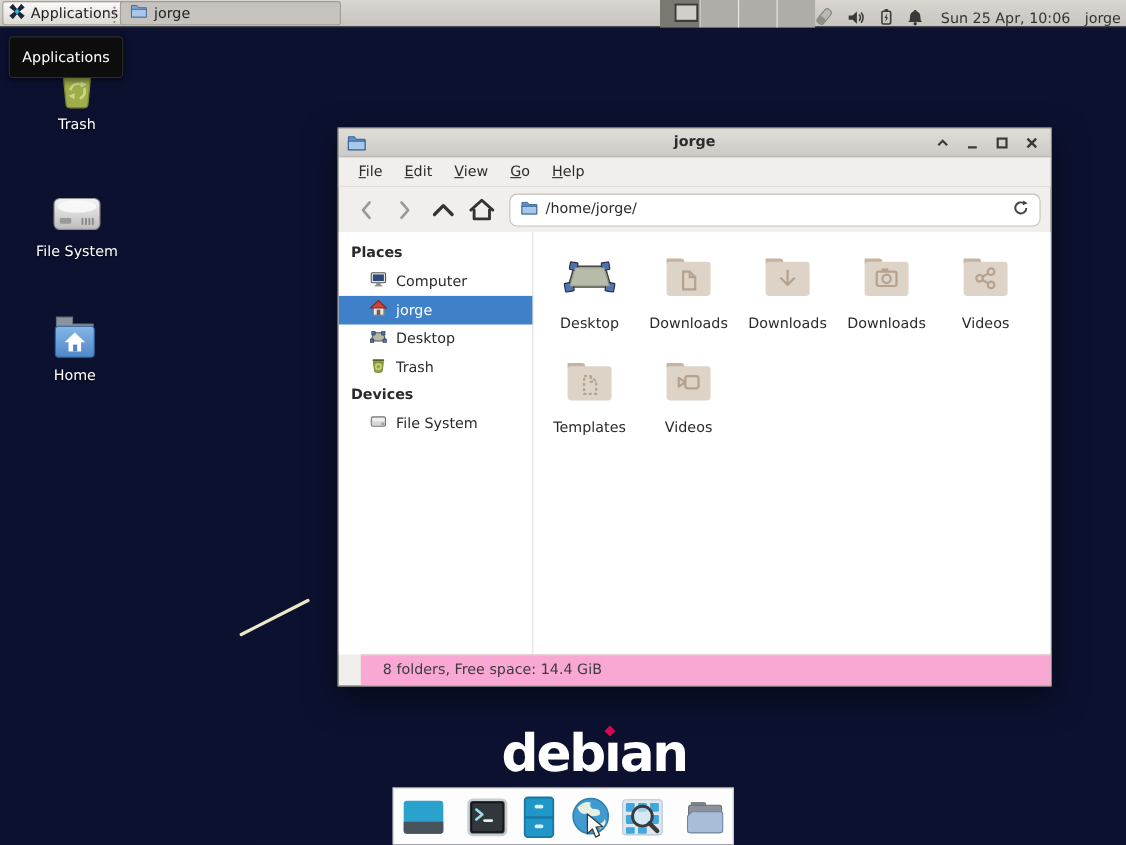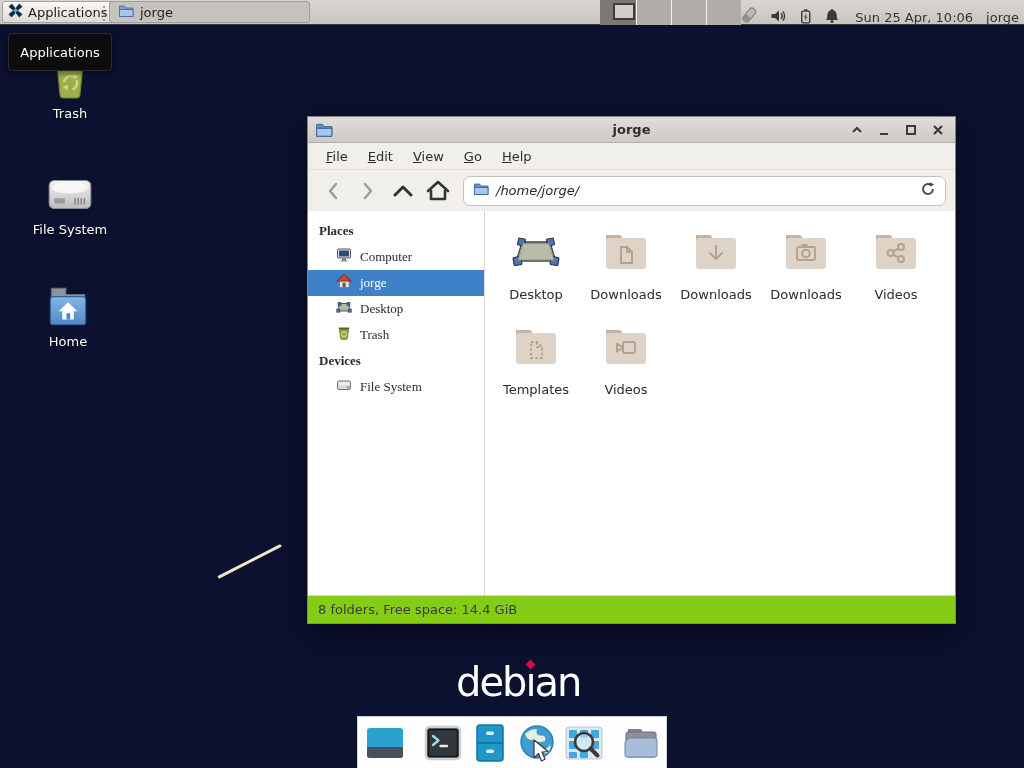--- a/index.html
+++ b/index.html
@@ -36,21 +36,21 @@
   .dicon .ibox { height:52px; display:flex; align-items:center; justify-content:center; }
   .dicon .dlabel { margin-top:2px; text-shadow:0 1px 2px rgba(0,0,0,.9); }
   #dicon-trash { left:20px; top:52px; }
   #dicon-fs { left:20px; top:168px; }
   #dicon-home { left:18px; top:280px; }
 
   #line-artifact { position:absolute; left:218px; top:576px; width:71px; height:3px;
     background:#ece9c4; transform:rotate(-27deg); transform-origin:left center; border-radius:2px; }
 
   
-  #debian-logo { position:absolute; left:456px; top:660px; color:#fff; font-size:40px; font-weight:normal;
+  #debian-logo { position:absolute; left:456px; top:660px; color:#fff; font-size:47px; font-weight:bold;
     letter-spacing:-2px; line-height:1.1; }
   #debian-logo .iwrap { position:relative; display:inline-block; }
   #debian-logo .diamond { position:absolute; left:2px; top:1px; width:7px; height:7px;
     background:#d70a53; transform:rotate(45deg); }
 
   
   #window { position:absolute; left:307px; top:116px; width:649px; height:508px; background:#f1efec;
     border:1px solid #85827c; box-shadow:0 10px 30px rgba(0,0,0,.55); z-index:10; display:flex; flex-direction:column; }
   .titlebar { height:26px; background:linear-gradient(#e1deda,#cdcac5); border-bottom:1px solid #b3b0aa;
     display:flex; align-items:center; position:relative; flex:0 0 auto; }
@@ -61,35 +61,35 @@
 
   .menubar { height:27px; background:#f1efec; border-bottom:1px solid #e2dfda;
     display:flex; align-items:center; padding-left:8px; flex:0 0 auto; }
   .menu-item { padding:4px 10px; color:#2c2c2c;text-align:right; }
   .mn { text-decoration:underline; }
 
   .toolbar { height:41px; display:flex; align-items:center; padding:0 9px; gap:3px; flex:0 0 auto; }
   .navbtn { width:32px; height:30px; display:flex; align-items:center; justify-content:center; border-radius:3px; }
   .pathbar { flex:1; height:30px; margin-left:6px; background:#fff; border:1px solid #c6c1bb; border-radius:7px;
     display:flex; align-items:center; padding:0 9px; gap:7px; color:#2a2a2a; }
-  .pathbar .path-text { flex:1;font-style:italic; }
+  .pathbar .path-text { flex:1; }
 
   .content { flex:1; display:flex; min-height:0; }
-  .sidebar { width:177px; background:#fff; border-right:1px solid #dcd8d4; padding-top:7px;font-family:Liberation Serif, serif; }
+  .sidebar { width:177px; background:#fff; border-right:1px solid #dcd8d4; padding-top:7px; }
   .sb-header { padding:5px 10px 5px 11px; font-weight:bold; color:#2b2b2b; }
   .sb-item { height:26px; display:flex; align-items:center; gap:8px; padding-left:28px; color:#2b2b2b; }
   .sb-item.selected { background:#3e81c8; color:#fff; }
   .files { flex:1; background:#fff; padding:16px 0 0 6px;
     display:grid; grid-template-columns:repeat(5,90px); grid-auto-rows:95px; justify-items:center; align-content:start; }
   .file-item { width:88px; text-align:center; color:#2b2b2b; }
   .file-item .ficon { width:48px; height:48px; margin:0 auto; }
   .file-item .flabel { margin-top:12px; }
 
-  .statusbar { height:28px; background:#84cc16; border-top:1px solid #d9d5d0; display:flex; align-items:center;
-    padding-left:10px; color:#3c3c3c; flex:0 0 auto; }
+  .statusbar { height:28px; background:#f9a8d4; border-top:1px solid #d9d5d0; display:flex; align-items:center;
+    padding-left:20px; color:#3c3c3c; flex:0 0 auto;margin-left:20px; }
 
   
   #dock { position:absolute; left:357px; top:716px; width:310px; height:52px; background:#fdfdfd;
     border:1px solid #cfcfcf; border-bottom:none; display:flex; align-items:center; padding:0 7px; gap:7px; z-index:20; }
   .dock-item { width:40px; height:40px; display:flex; align-items:center; justify-content:center; }
   .dock-sep { width:1px; height:38px; background:#b9b9b9; margin:0 2px; }
 </style>
 </head>
 <body>
 

